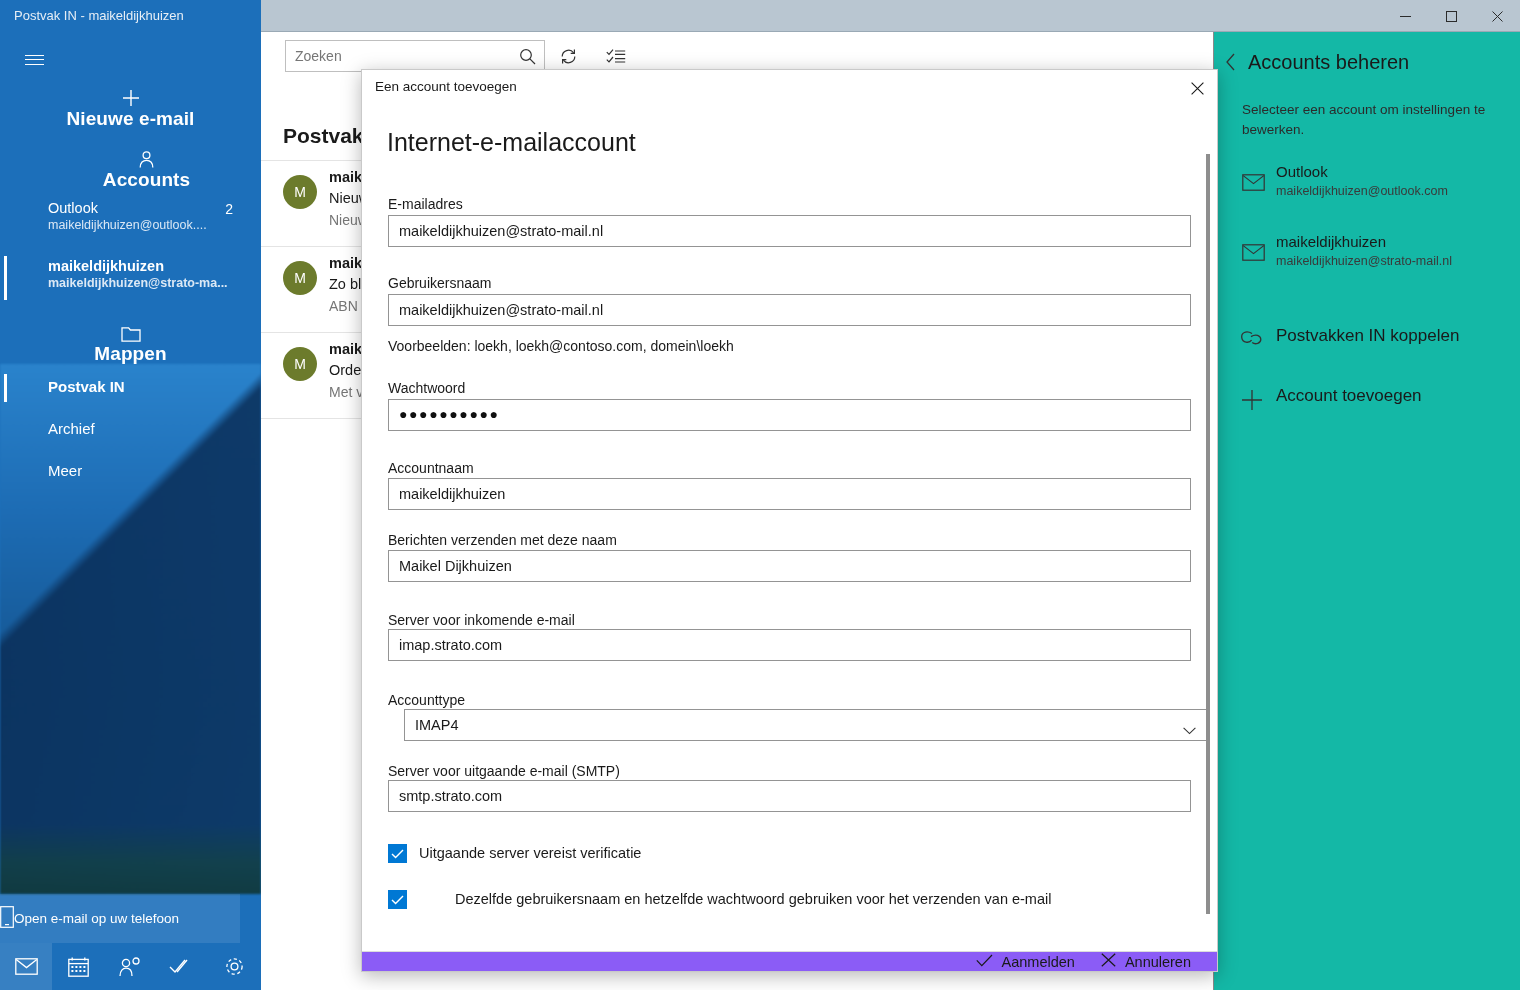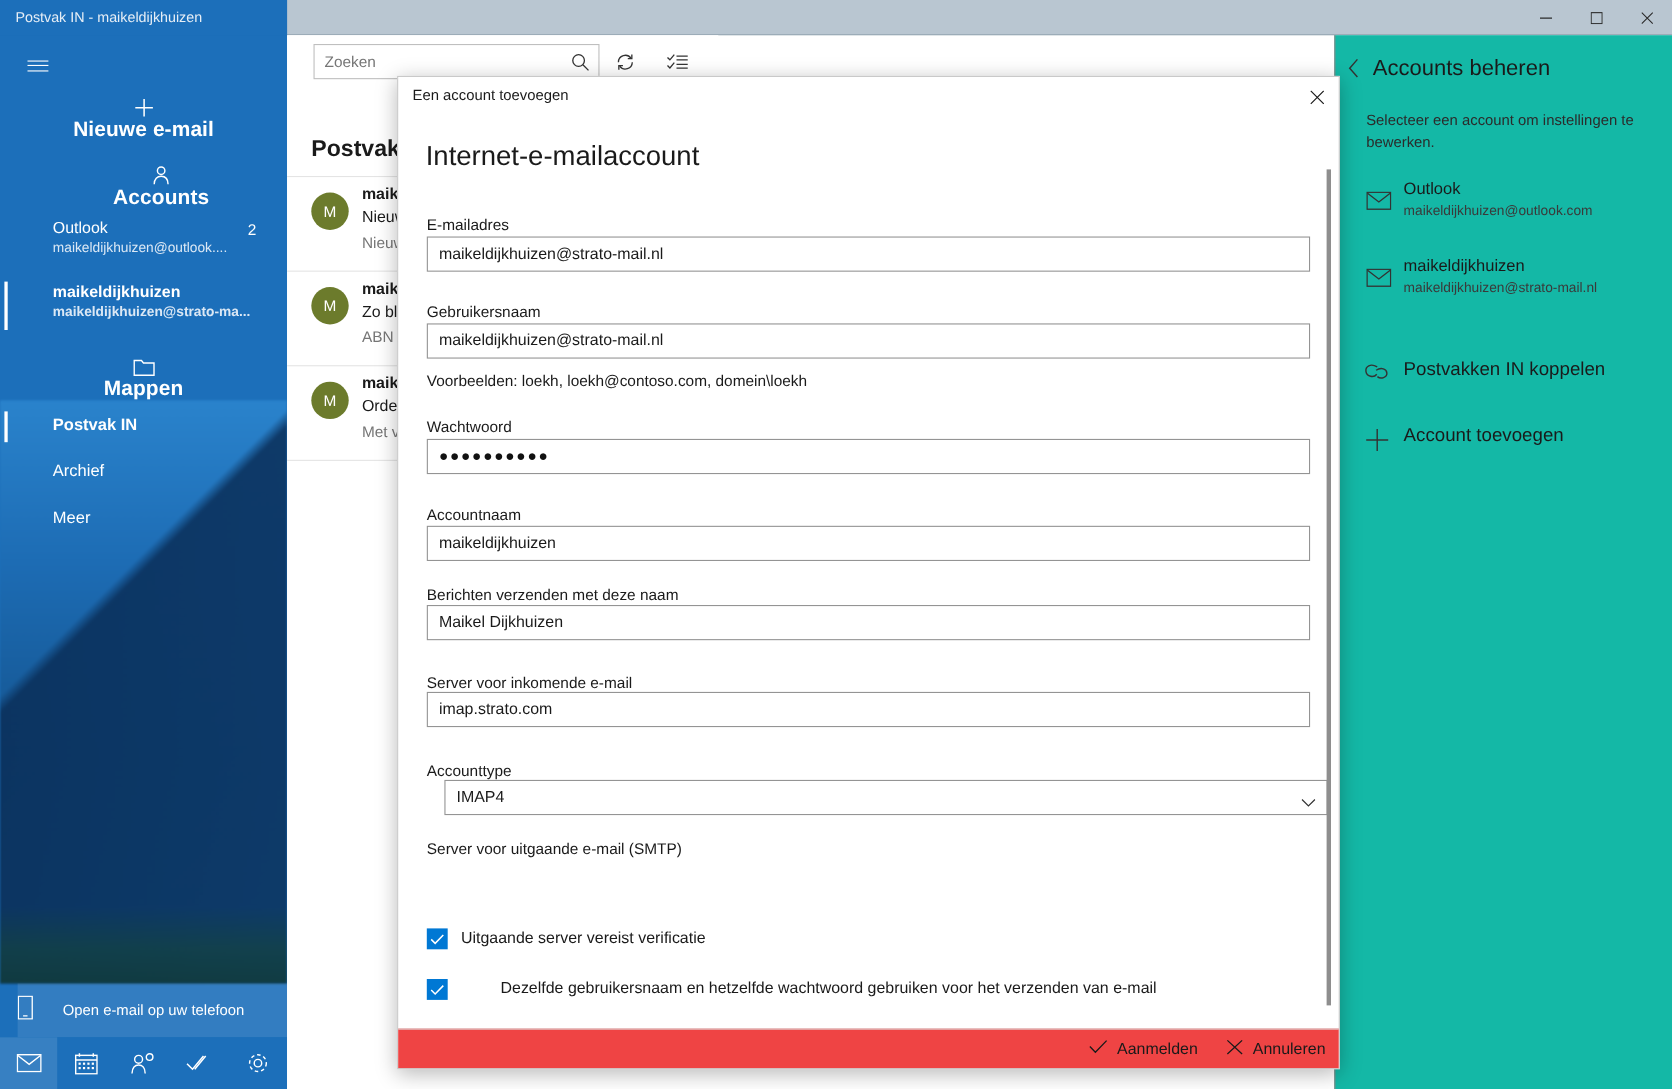--- a/index.html
+++ b/index.html
@@ -112,25 +112,24 @@
   .sel-bar {
     position: absolute; left: 4px; width: 3px; background: #ffffff;
   }
   .nav-folder {
     position: absolute; left: 0; width: 261px; height: 30px;
     color: #ffffff; padding-left: 48px; font-size: 15px; line-height: 30px;
   }
   .nav-folder.bold { font-weight: 700; }
 
   .nav-phone {
-    position: absolute; left: 16px; bottom: 47px; width: 261px; height: 49px;
+    position: absolute; left: 0; bottom: 47px; width: 240px; height: 49px;
     display: flex; align-items: center;
     background: rgba(255,255,255,.10);
     color: #ffffff;
-    gap: 27px;
   }
   .nav-phone .lbl { font-size: 13.5px; }
   .nav-bottom-bar {
     position: absolute; left: 0; bottom: 0; width: 261px; height: 47px;
     background: #1c6fba;
     display: flex; align-items: center;
   }
   .nav-bottom-bar .bb {
     width: 52px; height: 47px; display: flex; align-items: center; justify-content: center;
     color: #ffffff;
@@ -240,23 +239,23 @@
   .cb-lbl { margin-left: 12px; font-size: 14.5px; color: #1a1a1a; line-height: 19px; }
 
   .dlg-scroll-track {
     position: absolute; right: 7px; top: 48px; width: 4px; height: 810px;
     background: transparent;
   }
   .dlg-scroll-thumb {
     position: absolute; left: 0; top: 0; width: 4px; height: 760px; background: #8e8e8e;
   }
   .dlg-foot {
-    position: absolute; left: 0; bottom: 0; width: 855px; height: 36px;
-    background: #ef4444; border-top: 1px solid #dcdcdc;
-    display: flex; align-items: center; justify-content: flex-end; padding-right: 12px;
+    position: absolute; left: 0; bottom: 0; width: 855px; height: 20px;
+    background: #8b5cf6; border-top: 1px solid #dcdcdc;
+    display: flex; align-items: center; justify-content: flex-end; padding-right: 26px;
   }
   .foot-btn {
     display: flex; align-items: center; gap: 9px;
     font-size: 14.5px; color: #1a1a1a; margin-left: 26px;
   }
 </style>
 </head>
 <body>
 
 <div id="root">
@@ -562,20 +561,23 @@
         <div class="fld-input" style="top:603px;margin-left:16px;">
           <div class="val">IMAP4</div>
           <div class="chev">
             <svg width="13" height="8" viewBox="0 0 13 8">
                 <path d="M0.6 0.8 L6.5 6.6 L12.4 0.8" fill="none" stroke="currentColor" stroke-width="1.1"></path>
               </svg>
           </div>
         </div>
 
         <div class="fld-label" style="top:657px;">Server voor uitgaande e-mail (SMTP)</div>
+        <div class="fld-input" style="top:674px;">
+          <div class="val">smtp.strato.com</div>
+        </div>
 
         <div class="cb-row" style="top:737px;">
           <div class="cb">
             <svg width="13" height="10" viewBox="0 0 13 10">
                 <path d="M1 5 L4.6 8.6 L12 1" fill="none" stroke="#fff" stroke-width="1.4"></path>
               </svg>
           </div>
           <div class="cb-lbl">Uitgaande server vereist verificatie</div>
         </div>
 

